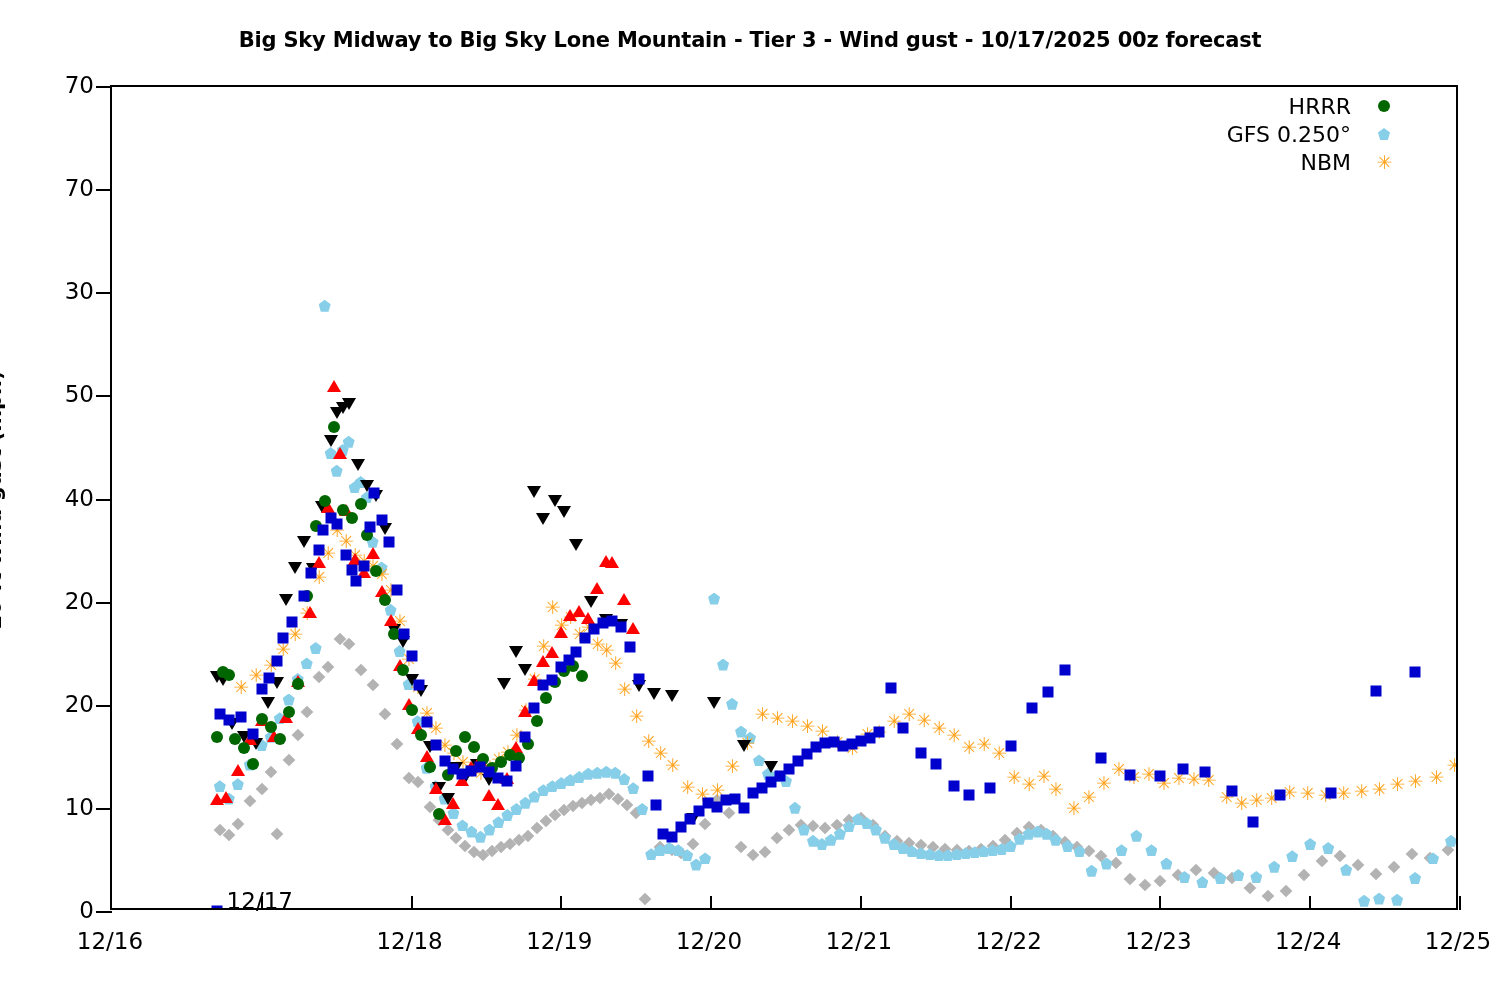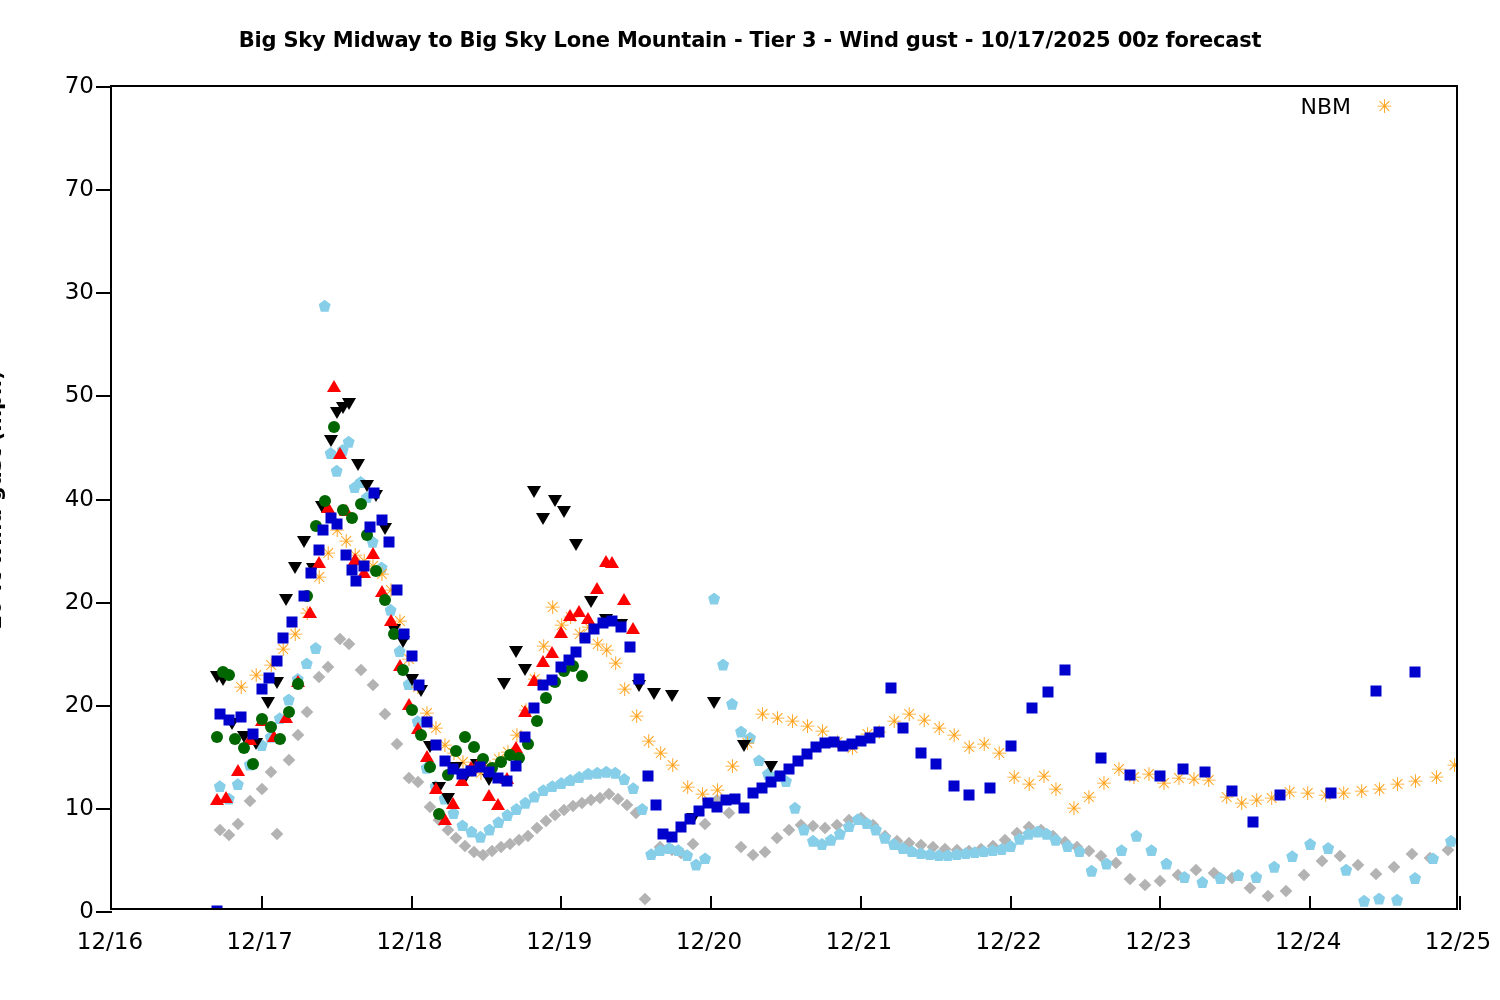--- a/index.html
+++ b/index.html
@@ -652,33 +652,45 @@
       <div class="yl" style="left: 14px; top: 703.75px;">20</div>
       <div class="yl" style="left: 14px; top: 600.625px;">20</div>
       <div class="yl" style="left: 14px; top: 497.5px;">40</div>
       <div class="yl" style="left: 14px; top: 394.375px;">50</div>
       <div class="yl" style="left: 14px; top: 291.25px;">30</div>
       <div class="yl" style="left: 14px; top: 188.125px;">70</div>
       <div class="yl" style="left: 14px; top: 85px;">70</div>
     </div>
   <div id="xlabels">
       <div class="xl" style="left: 110px; top: 928px;">12/16</div>
-      <div class="xl" style="left: 259.778px; top: 928px;">12/17</div>
+      <div class="xl" style="left: 259.778px; top: 888px;">12/17</div>
       <div class="xl" style="left: 409.556px; top: 928px;">12/18</div>
       <div class="xl" style="left: 559.333px; top: 928px;">12/19</div>
       <div class="xl" style="left: 709.111px; top: 928px;">12/20</div>
       <div class="xl" style="left: 858.889px; top: 928px;">12/21</div>
       <div class="xl" style="left: 1008.67px; top: 928px;">12/22</div>
       <div class="xl" style="left: 1158.44px; top: 928px;">12/23</div>
       <div class="xl" style="left: 1308.22px; top: 928px;">12/24</div>
       <div class="xl" style="left: 1458px; top: 928px;">12/25</div>
     </div>
 
   <div id="legend">
       <div class="legend-row">
+        <span class="legend-label">HRRR</span>
+        <span class="legend-mark lg">
+          <div class="m m-circle" style="background: rgb(0, 102, 0);"></div>
+        </span>
+      </div>
+      <div class="legend-row">
+        <span class="legend-label">GFS 0.250°</span>
+        <span class="legend-mark lg">
+          <div class="m m-pent" style="background: rgb(135, 206, 232);"></div>
+        </span>
+      </div>
+      <div class="legend-row">
         <span class="legend-label">NBM</span>
         <span class="legend-mark lg">
           <div class="m m-star" style="color: rgb(255, 164, 31);">✳</div>
         </span>
       </div>
     </div>
 
 </div>
 
 </body></html>

